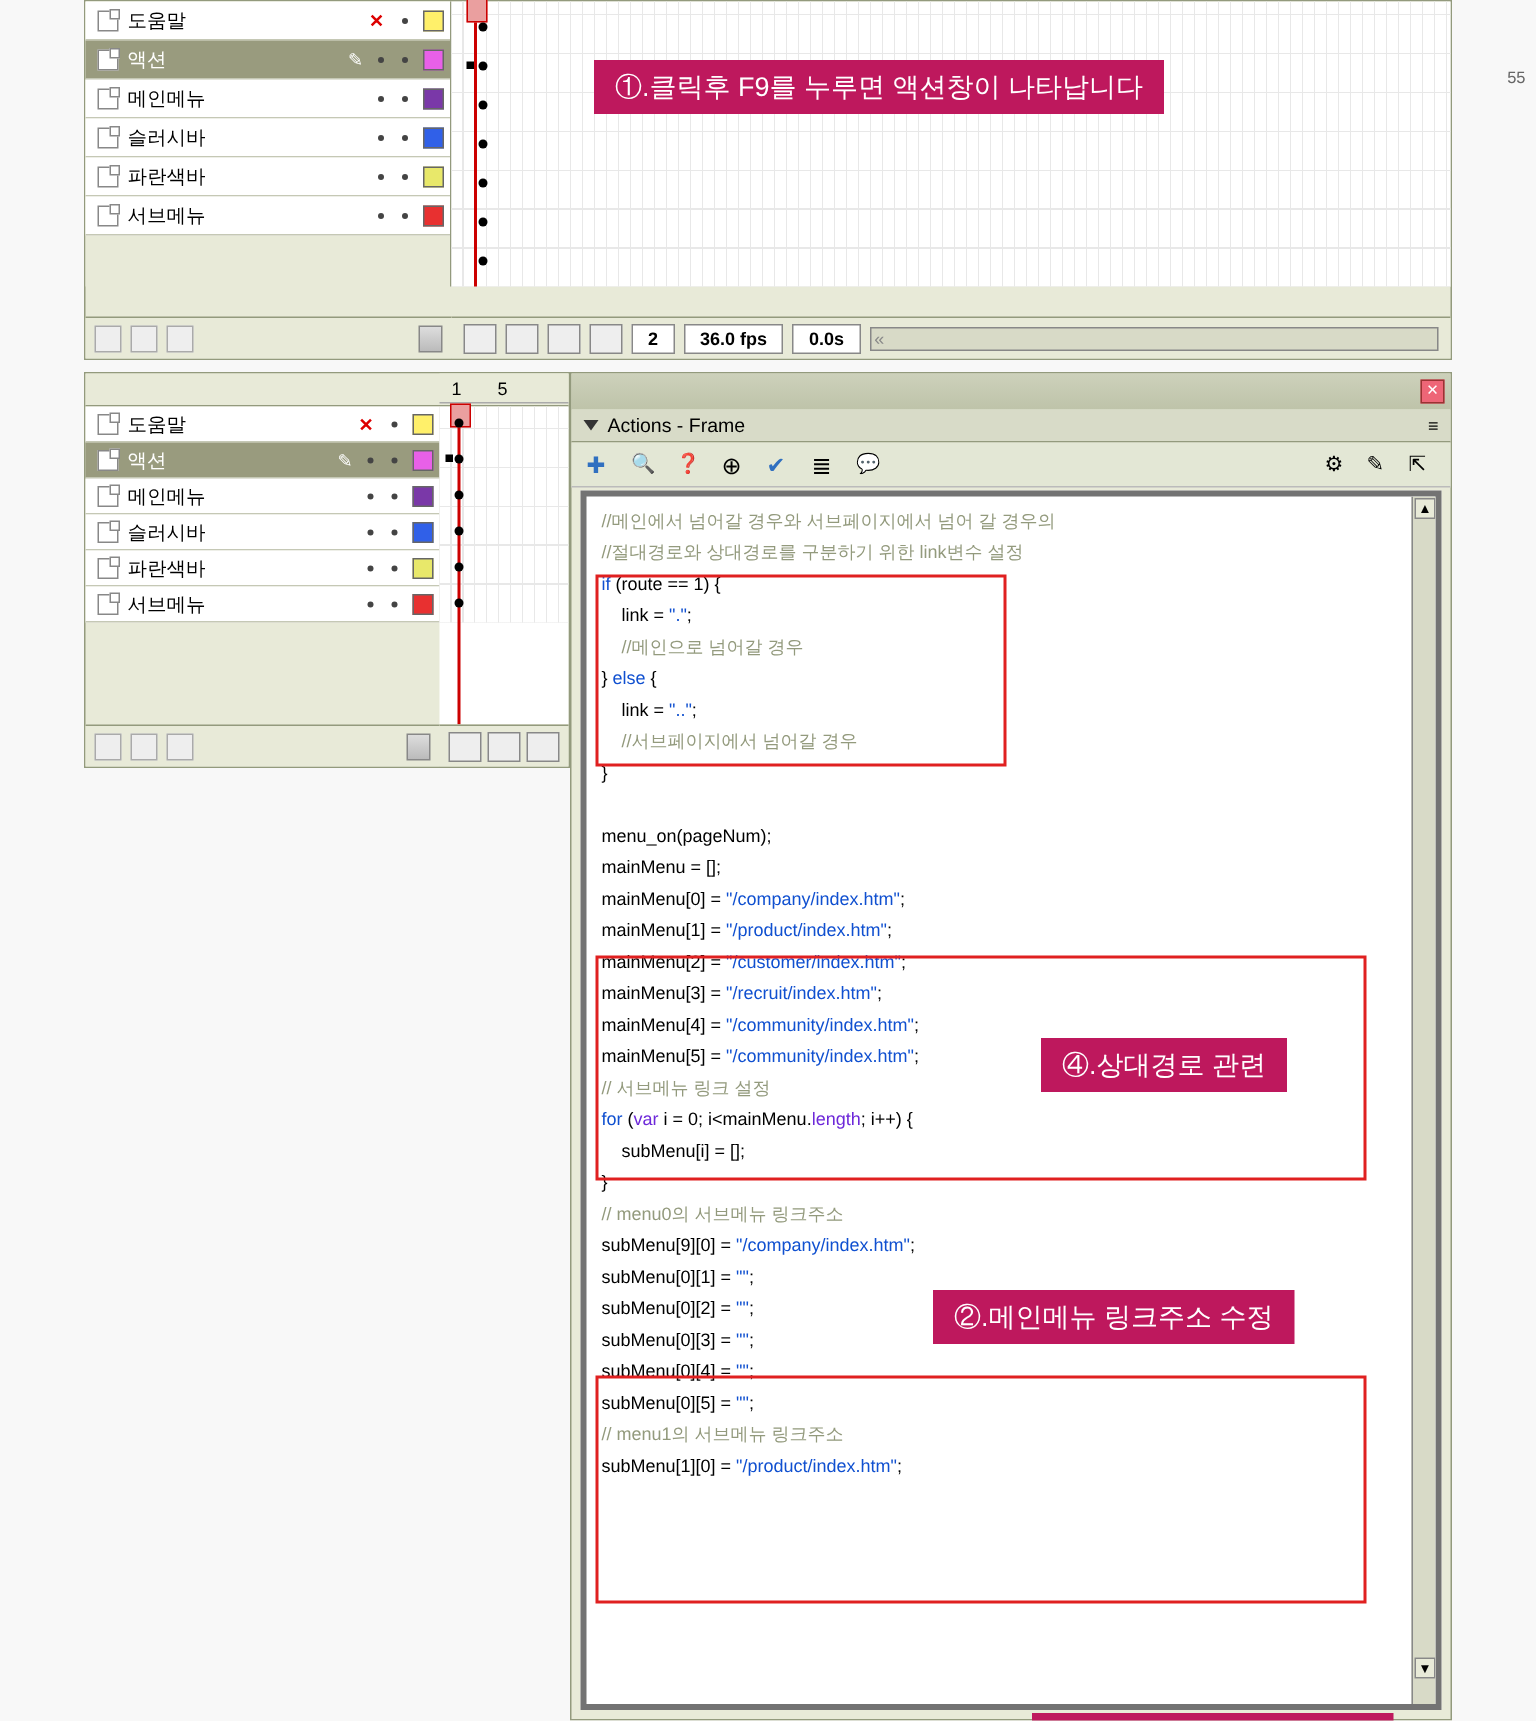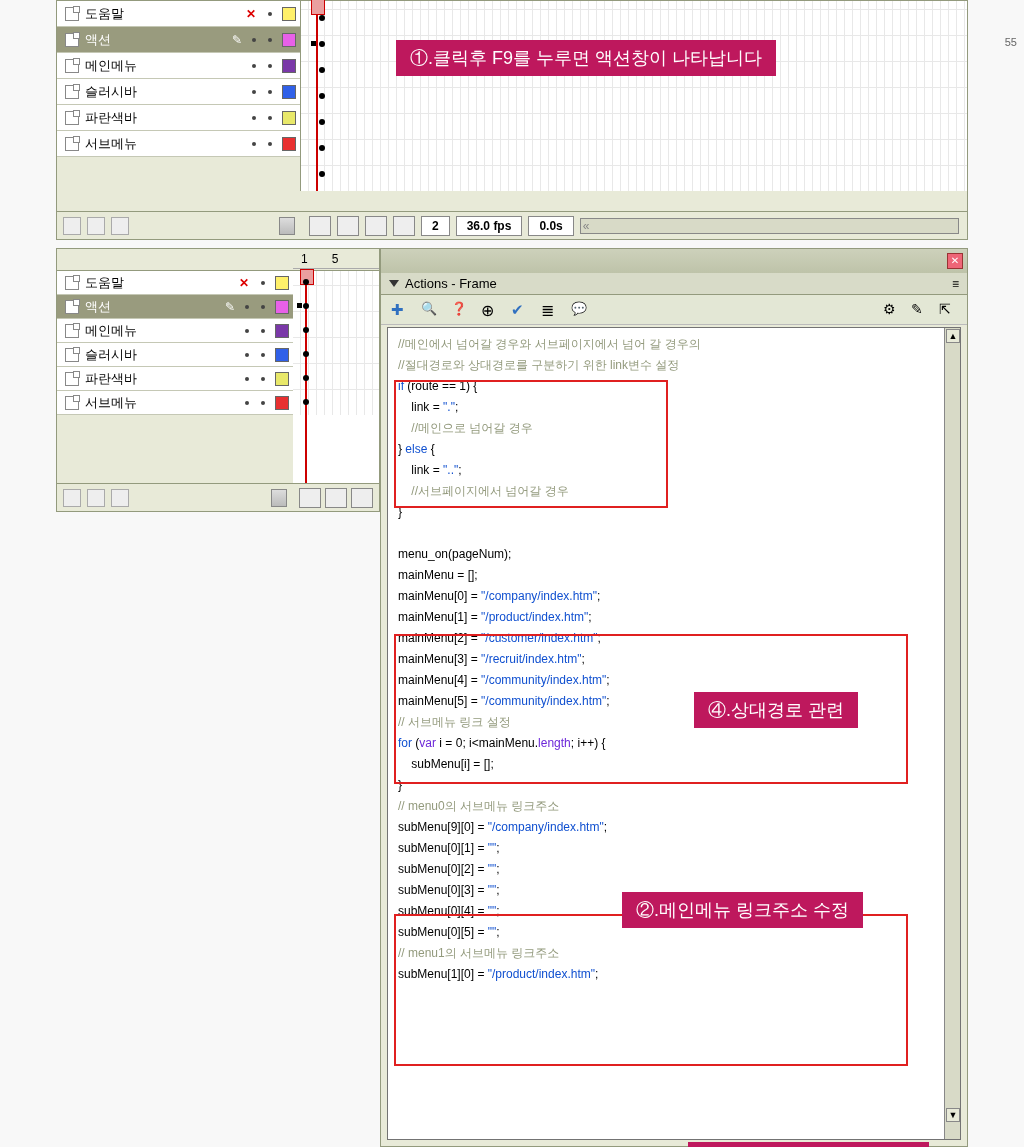--- a/index.html
+++ b/index.html
@@ -55,21 +55,21 @@
 .help-icon::before { content: '❓'; font-size: 13px; color: #c08000; }
 .target-icon::before { content: '⊕'; font-size: 16px; }
 .check-icon::before { content: '✔'; color: #3070c0; font-size: 15px; }
 .lines-icon::before { content: '≣'; font-size: 16px; }
 .comment-icon::before { content: '💬'; font-size: 13px; }
 .tb-right { margin-left: auto; display: flex; gap: 10px; }
 .gear-icon::before { content: '⚙'; font-size: 14px; }
 .wand-icon::before { content: '✎'; font-size: 14px; }
 .expand-icon::before { content: '⇱'; font-size: 14px; }
 
-.code-area { position: absolute; top: 78px; left: 6px; right: 6px; bottom: 6px; background: #fff; border: 1px solid #737373; overflow: hidden; }
+.code-area { position: absolute; top: 78px; left: 6px; right: 6px; bottom: 6px; background: #fff; border: 4px solid #737373; overflow: hidden; }
 .code-content { padding: 6px 10px; font-family: Verdana, sans-serif; font-size: 13.5px; line-height: 1.75; position: relative; }
 .code-line { white-space: pre; }
 .c-comment { color: #939a7d; }
 .c-kw { color: #1050d0; font-weight: normal; }
 .c-str { color: #1050d0; }
 .c-orange { color: #6d28d9; }
 
 .code-box1 { position: absolute; left: 6px; top: 52px; width: 274px; height: 128px; border: 2px solid #e02020; pointer-events: none; }
 .code-box2 { position: absolute; left: 6px; top: 306px; width: 514px; height: 150px; border: 2px solid #e02020; pointer-events: none; }
 .code-box3 { position: absolute; left: 6px; top: 586px; width: 514px; height: 152px; border: 2px solid #e02020; pointer-events: none; }
@@ -141,21 +141,21 @@
     <div class="frame-marks">
       <span class="dot-mark" style="top:14px"></span>
       <span class="dot-mark" style="top:40px;left:10px;border-radius:0;width:5px;height:5px"></span>
       <span class="dot-mark" style="top:40px"></span>
       <span class="dot-mark" style="top:66px"></span>
       <span class="dot-mark" style="top:92px"></span>
       <span class="dot-mark" style="top:118px"></span>
       <span class="dot-mark" style="top:144px"></span>
       <span class="dot-mark" style="top:170px"></span>
     </div>
-    <span class="ruler-num" style="right:-50px;top:35px">55</span>
+    <span class="ruler-num" style="right:-50px;top:45px">55</span>
   </div>
   <div class="timeline-footer" style="left:244px;width:auto;right:0">
     <span class="footer-btn"></span>
     <span class="footer-btn"></span>
     <span class="footer-btn"></span>
     <span class="footer-btn"></span>
     <span class="footer-field">2</span>
     <span class="footer-field">36.0 fps</span>
     <span class="footer-field">0.0s</span>
     <div class="scrollbar-h"></div>
@@ -306,14 +306,14 @@
       <div class="code-box3"></div>
     </div>
     <div class="scrollbar-v">
       <div class="sb-arrow">▲</div>
       <div class="sb-arrow" style="position:absolute;bottom:16px">▼</div>
     </div>
   </div>
 </div>
 
 <div class="callout" style="left:694px;top:692px">④.상대경로 관련</div>
-<div class="callout" style="left:622px;top:892px">②.메인메뉴 링크주소 수정</div>
+<div class="callout" style="left:622px;top:860px">②.메인메뉴 링크주소 수정</div>
 <div class="callout" style="left:688px;top:1142px">③.서브메뉴 링크주소 수정</div>
 
 </body></html>

